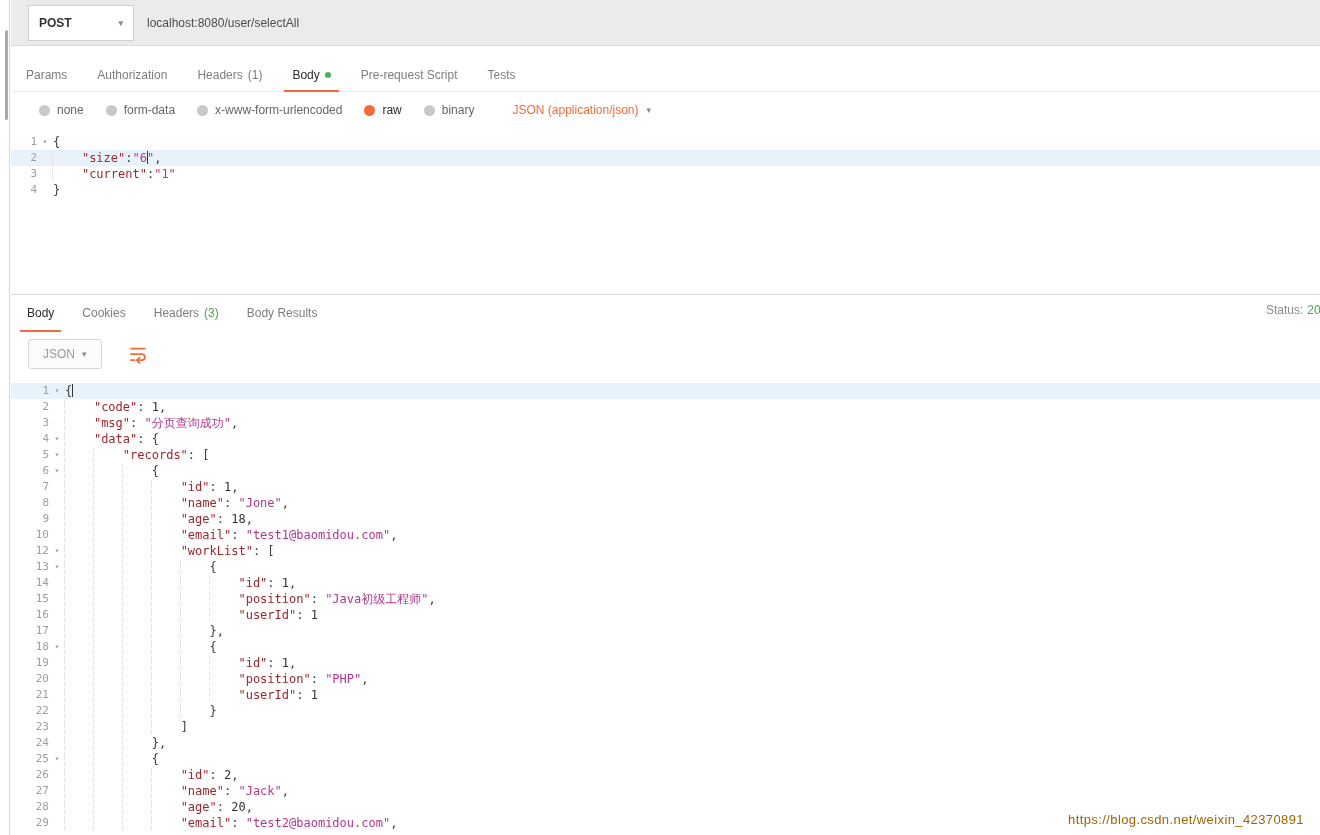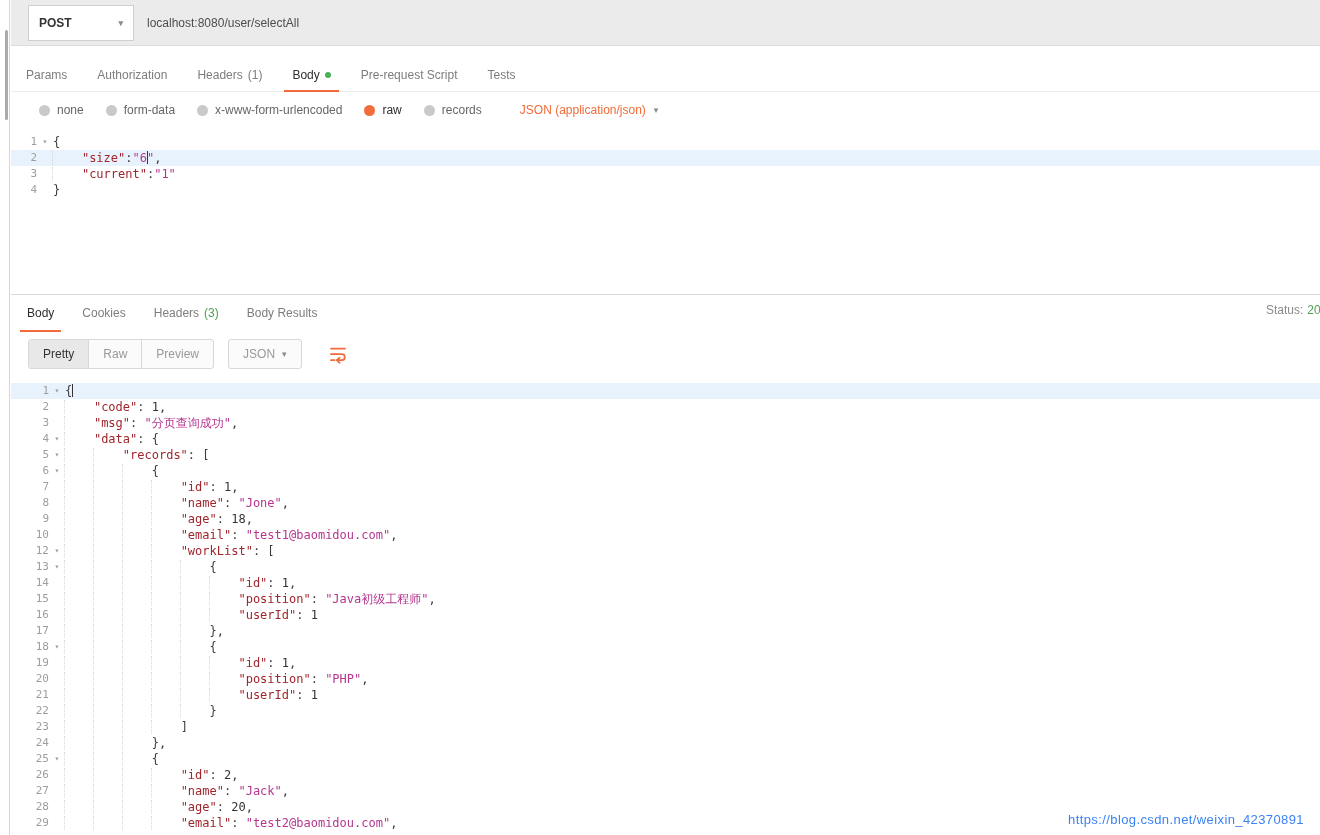--- a/index.html
+++ b/index.html
@@ -60,21 +60,21 @@
   .seg { display:inline-flex; border:1px solid #d8d8d8; border-radius:3px; overflow:hidden; background:#fbfbfb; }
   .sbtn { padding:7px 14px; font-size:12px; color:#999; border-right:1px solid #d8d8d8; cursor:pointer; display:inline-flex; align-items:center; gap:7px; }
   .sbtn:last-child { border-right:none; }
   .sbtn.active { background:#e8e8e8; color:#333; }
   .wrapicon { margin-left:12px; display:inline-flex; align-items:center; cursor:pointer; }
   .resp-editor { padding-top:6px; height:460px; overflow:hidden; }
 
   .status { position:absolute; left:1266px; top:303px; font-size:12px; color:#8b8b8b; white-space:nowrap; z-index:4; }
   .status .sval { color:#53a158; margin-left:4px; }
 
-  .watermark { position:absolute; right:16px; bottom:8px; font-size:13px; color:#3b82f6; letter-spacing:.4px; }
+  .watermark { position:absolute; right:16px; bottom:8px; font-size:13px; color:#a16207; letter-spacing:.4px; }
 </style>
 </head>
 <body>
 
 <div class="app">
 
   <div class="left-rail">
     <div class="rail-thumb"></div>
   </div>
 
@@ -123,21 +123,21 @@
         <div class="mode">
           <span class="radio"></span>
           <span>x-www-form-urlencoded</span>
         </div>
         <div class="mode sel">
           <span class="radio"></span>
           <span>raw</span>
         </div>
         <div class="mode">
           <span class="radio"></span>
-          <span>records</span>
+          <span>binary</span>
         </div>
         <div class="ctype">
           <span>JSON (application/json)</span>
           <span class="caret">▾</span>
         </div>
       </div>
 
     <div class="editor req-editor" id="req-editor">
         <div class="cl">
           <span class="ln">1</span>
@@ -172,25 +172,20 @@
           <div class="tab">
             <span>Headers</span>
             <span class="count">(3)</span>
           </div>
           <div class="tab">
             <span>Body Results</span>
           </div>
         </div>
 
       <div class="resp-toolbar">
-        <div class="seg" id="view-seg">
-            <span class="sbtn active">Pretty</span>
-            <span class="sbtn">Raw</span>
-            <span class="sbtn">Preview</span>
-          </div>
         <div class="seg">
           <span class="sbtn">
             <span>JSON</span>
             <span class="caret">▾</span>
           </span>
         </div>
         <span class="wrapicon">
           <svg width="20" height="20" viewBox="0 0 20 20" fill="none" stroke="#F26B3A" stroke-width="1.7" stroke-linecap="round" stroke-linejoin="round">
             <path d="M3 4.6h14"></path>
             <path d="M3 10.2h10.8a3 3 0 0 1 0 6h-4.9"></path>

